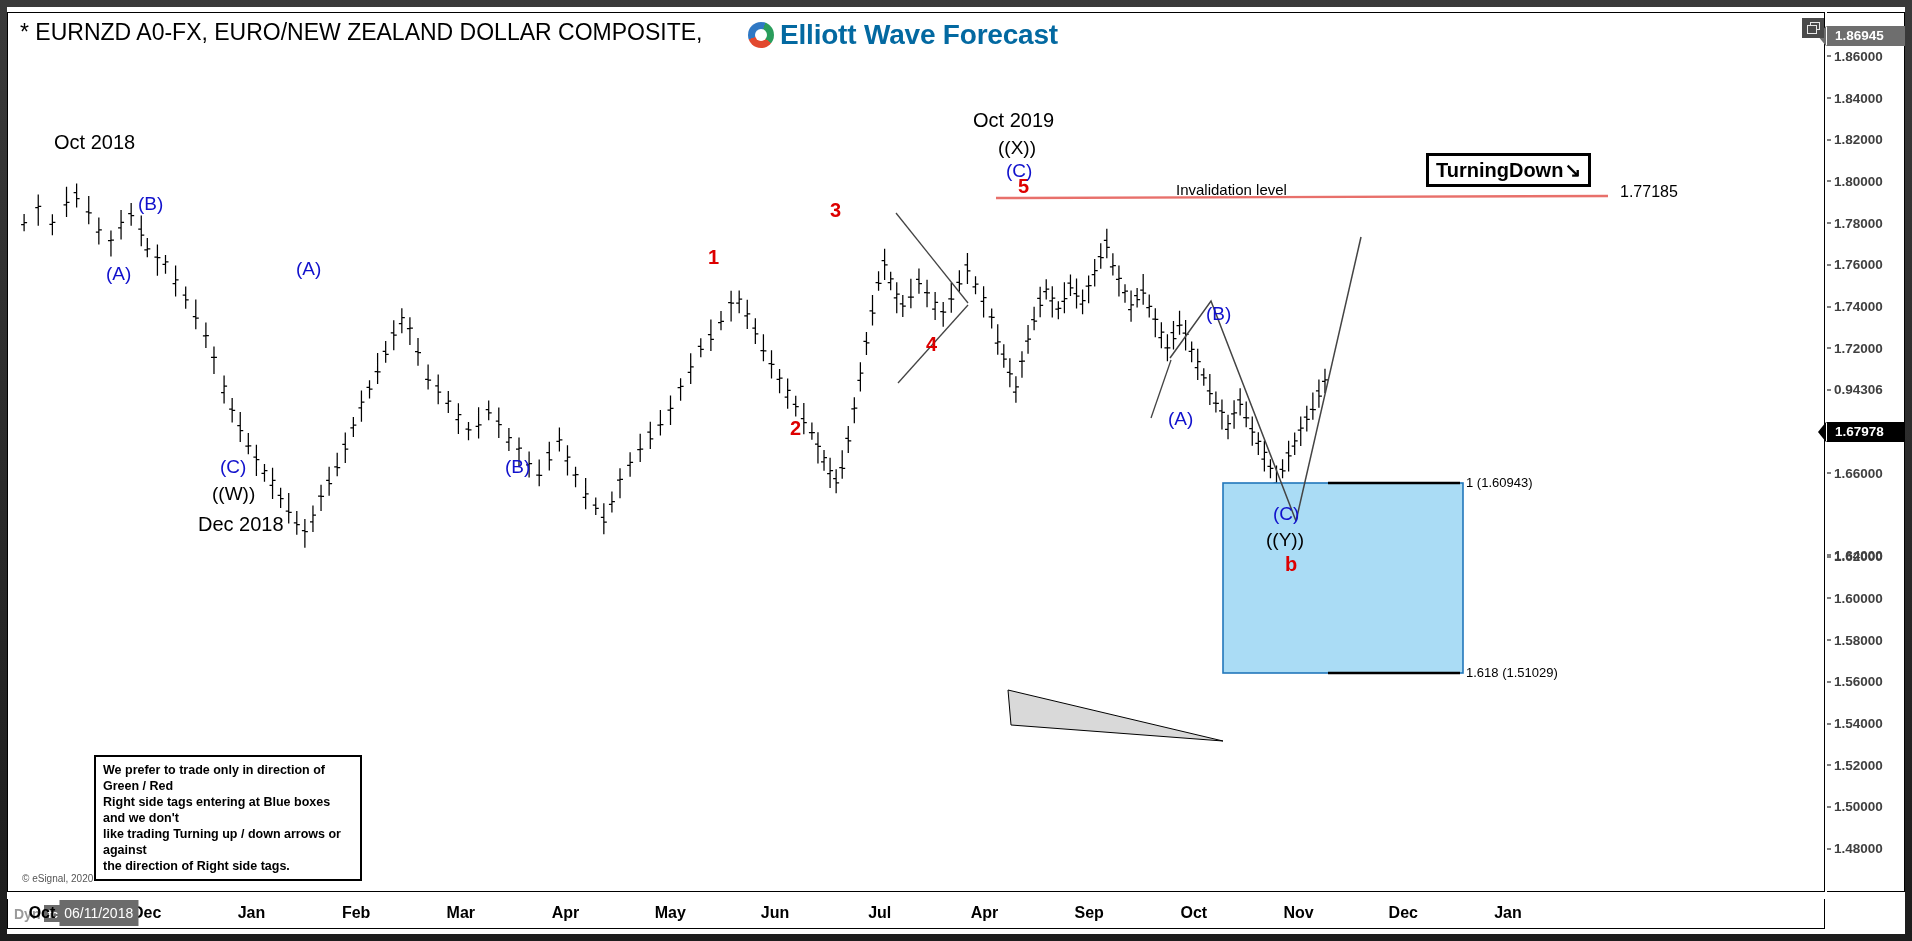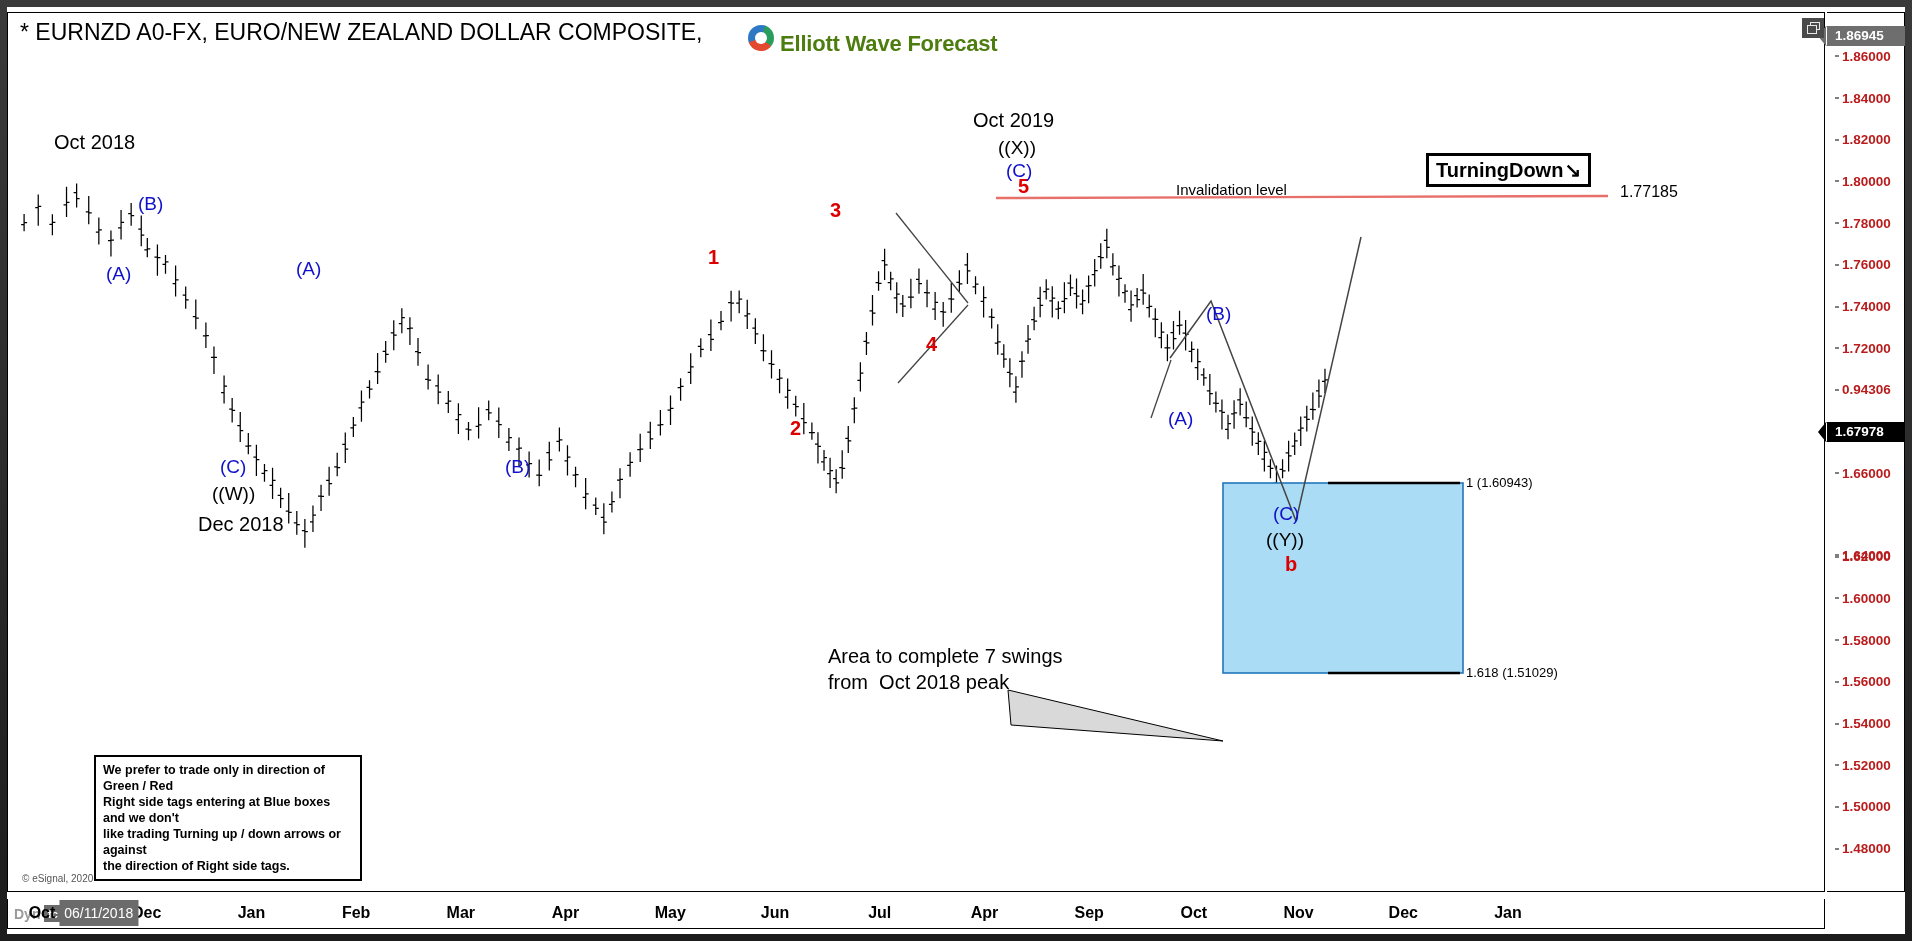--- a/index.html
+++ b/index.html
@@ -15,26 +15,26 @@
   .plot{position:absolute;left:7px;top:12px;width:1818px;height:880px;background:#fff;
         border:1px solid #000;box-sizing:border-box;overflow:hidden;}
 
   
   .title-strip{position:absolute;left:0;top:0;width:100%;height:34px;z-index:40;}
   .chart-title{position:absolute;left:12px;top:6px;font-size:23px;color:#000;white-space:nowrap;}
   .brand{position:absolute;left:740px;top:6px;display:flex;align-items:center;gap:6px;z-index:45;}
   .brand-logo{width:26px;height:26px;border-radius:50%;position:relative;overflow:hidden;
      background:conic-gradient(from 20deg,#2a9d5c 0deg 110deg,#e2492f 110deg 230deg,#2f78c4 230deg 360deg);}
   .brand-logo::after{content:"";position:absolute;left:7px;top:7px;width:12px;height:12px;border-radius:50%;background:#fff;}
-  .brand-text{font-size:22px;font-weight:bold;color:#4d7c0f;letter-spacing:-.2px;white-space:nowrap;margin-top:12px;}
+  .brand-text{font-size:28px;font-weight:bold;color:#0369a1;letter-spacing:-.2px;white-space:nowrap;}
 
   
   .price-axis{position:absolute;right:7px;top:12px;width:78px;height:880px;background:#fff;
               border:1px solid #000;border-left:none;box-sizing:border-box;}
-  .ptick{position:absolute;left:8px;font-size:13.5px;font-weight:bold;color:#b91c1c;white-space:nowrap;
+  .ptick{position:absolute;left:0;font-size:13.5px;font-weight:bold;color:#404040;white-space:nowrap;
          transform:translateY(-50%);padding-left:7px;}
   .ptick::before{content:"";position:absolute;left:0;top:50%;width:4px;height:1px;background:#000;}
   .plast{position:absolute;left:-1px;height:20px;line-height:20px;width:79px;color:#fff;
          font-size:13.5px;font-weight:bold;padding-left:9px;box-sizing:border-box;transform:translateY(-50%);}
   .plast::before{content:"";position:absolute;left:-7px;top:0;border-top:10px solid transparent;
          border-bottom:10px solid transparent;border-right:8px solid currentColor;}
 
   
   .time-axis{position:absolute;left:7px;bottom:12px;width:1818px;height:30px;background:#fff;
              border:1px solid #000;border-top:none;box-sizing:border-box;}
@@ -141,22 +141,20 @@
       <div class="fiblab" style="position:absolute;left:1458px;top:652px;">1.618 (1.51029)</div>
 
       <div class="inval-text" style="left:1168px;top:168px;">Invalidation level</div>
       <div class="inval-price" style="left:1612px;top:170px;">1.77185</div>
 
       <div class="turning-box" style="left:1418px;top:140px;">
         <span>TurningDown</span>
         <span>↘</span>
       </div>
 
-      <div class="ann ann-date" style="left:820px;top:630px;line-height:1.3;">Area to complete 7 swings
-from  Oct 2018 peak</div>
 
       <div class="note-box" style="left:86px;top:742px;width:250px;">We prefer to trade only in direction of Green / Red
 Right side tags entering at Blue boxes and we don't
 like trading Turning up / down arrows or against
 the direction of Right side tags.</div>
 
       <div style="position:absolute;left:14px;top:860px;font-size:10px;color:#555;">© eSignal, 2020</div>
     </div>
 
     <div class="price-axis">

